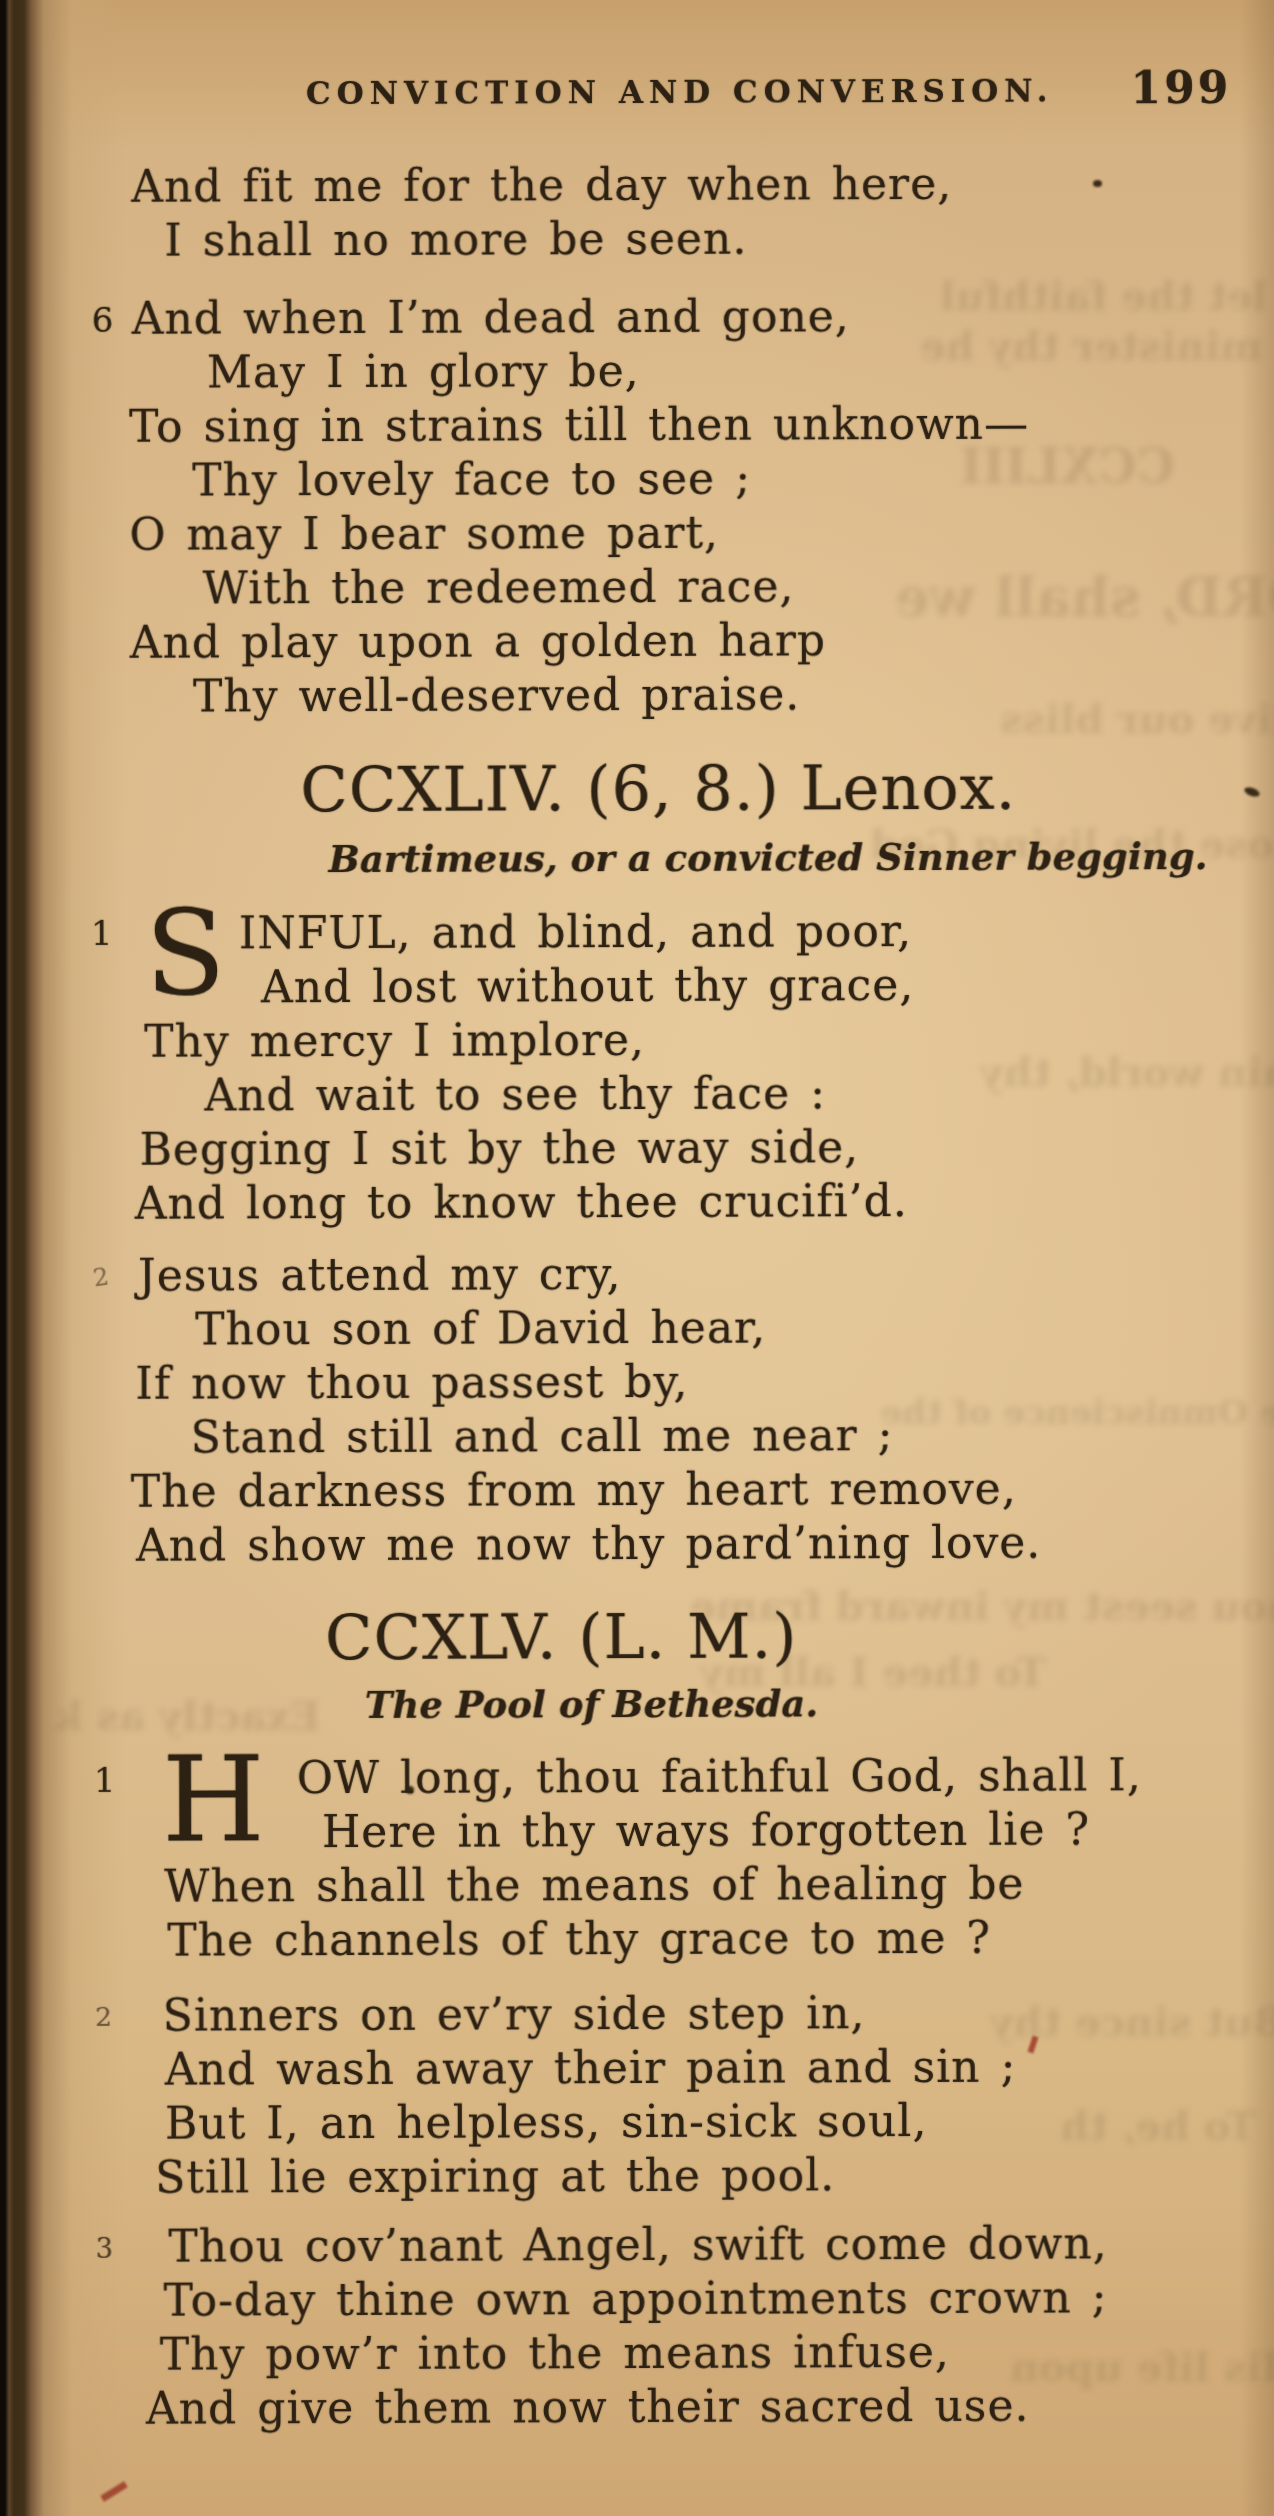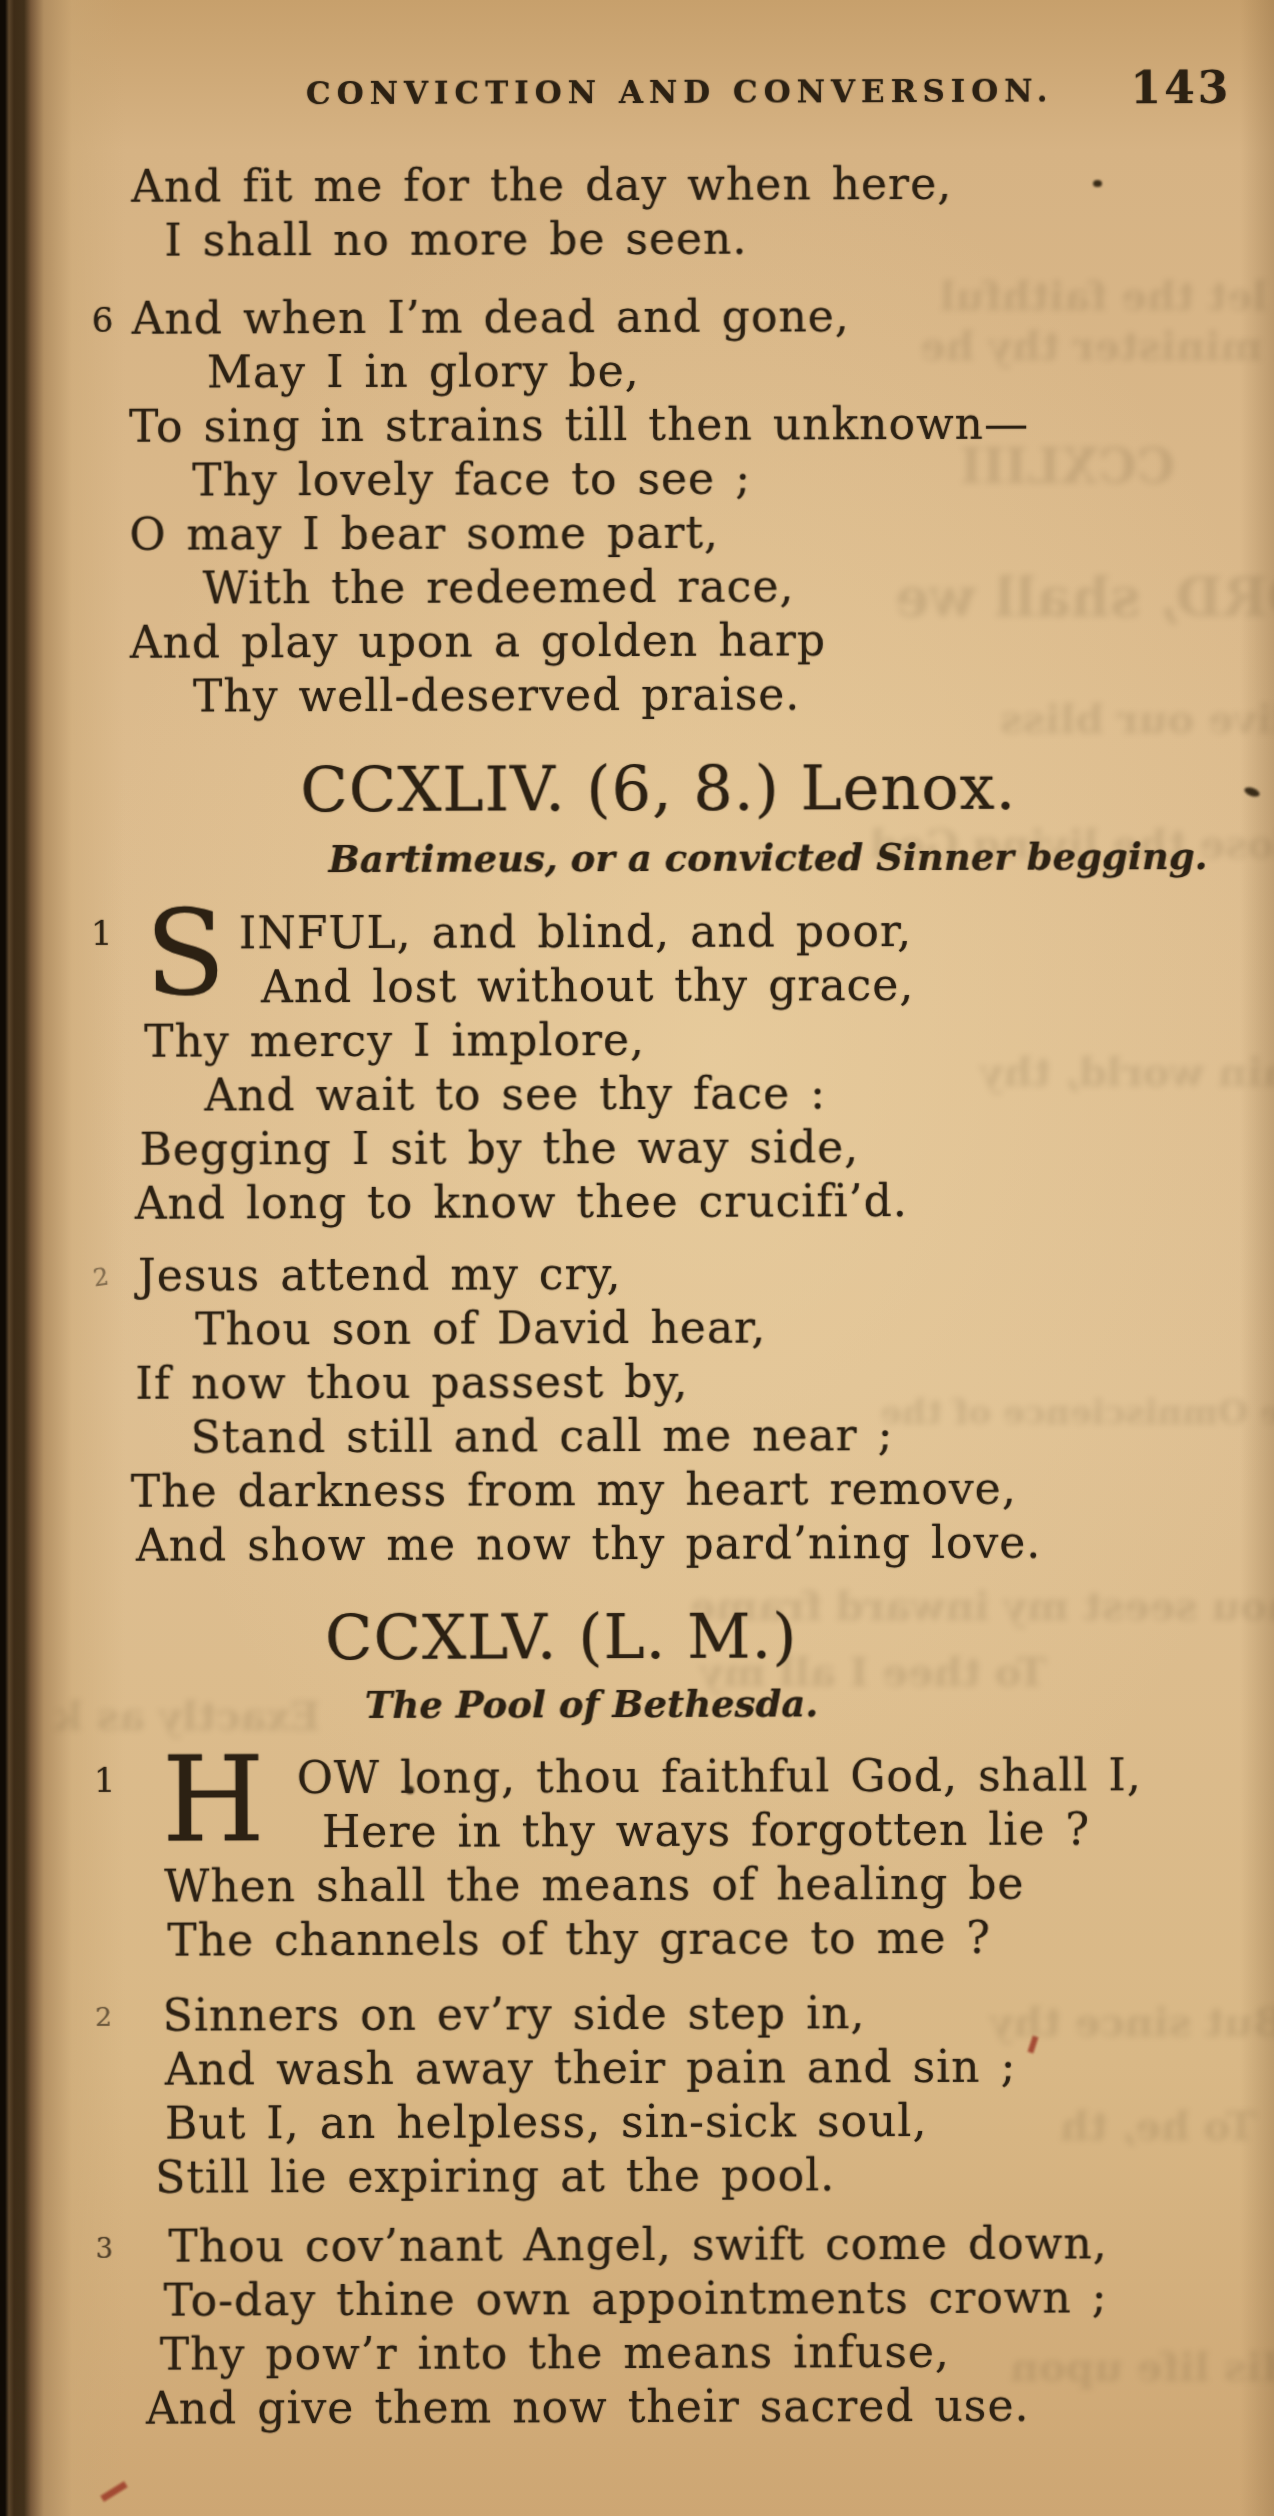--- a/index.html
+++ b/index.html
@@ -55,21 +55,21 @@
 
   <div class="speck" style="left:1093px;top:180px;width:9px;height:7px"></div>
   <div class="speck" style="left:1244px;top:788px;width:16px;height:8px;transform:rotate(20deg)"></div>
   <div class="speck" style="left:406px;top:1786px;width:8px;height:8px"></div>
   <div class="redmark" style="left:1030px;top:2036px;width:6px;height:17px;transform:rotate(18deg)"></div>
   <div class="redmark" style="left:100px;top:2488px;width:28px;height:7px;transform:rotate(-32deg)"></div>
 
   <div class="content txt">
 
     <div class="header-title">CONVICTION AND CONVERSION.</div>
-    <div class="page-number">143</div>
+    <div class="page-number">199</div>
 
     <section class="stanza" style="top:158px;left:90px">
       <div class="l" style="margin-left:45px">And fit me for the day when here,</div>
       <div class="l" style="margin-left:78px">I shall no more be seen.</div>
     </section>
 
     <section class="stanza" style="top:290px;left:90px">
       <span class="vnum" style="left:5px">6</span>
       <div class="l" style="margin-left:45px">And when I’m dead and gone,</div>
       <div class="l" style="margin-left:120px">May I in glory be,</div>

